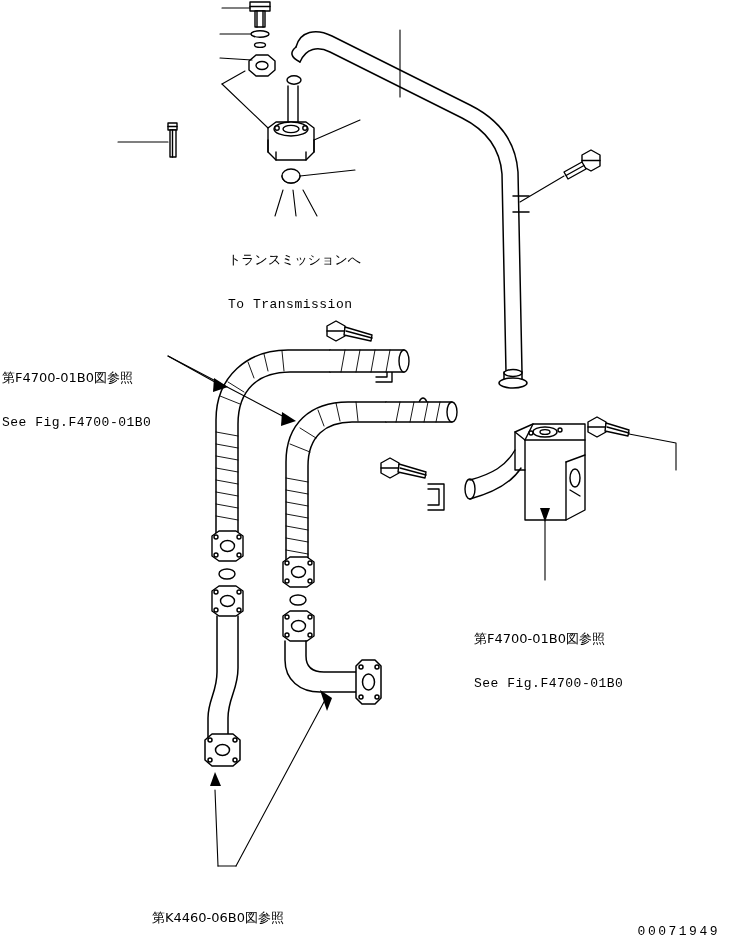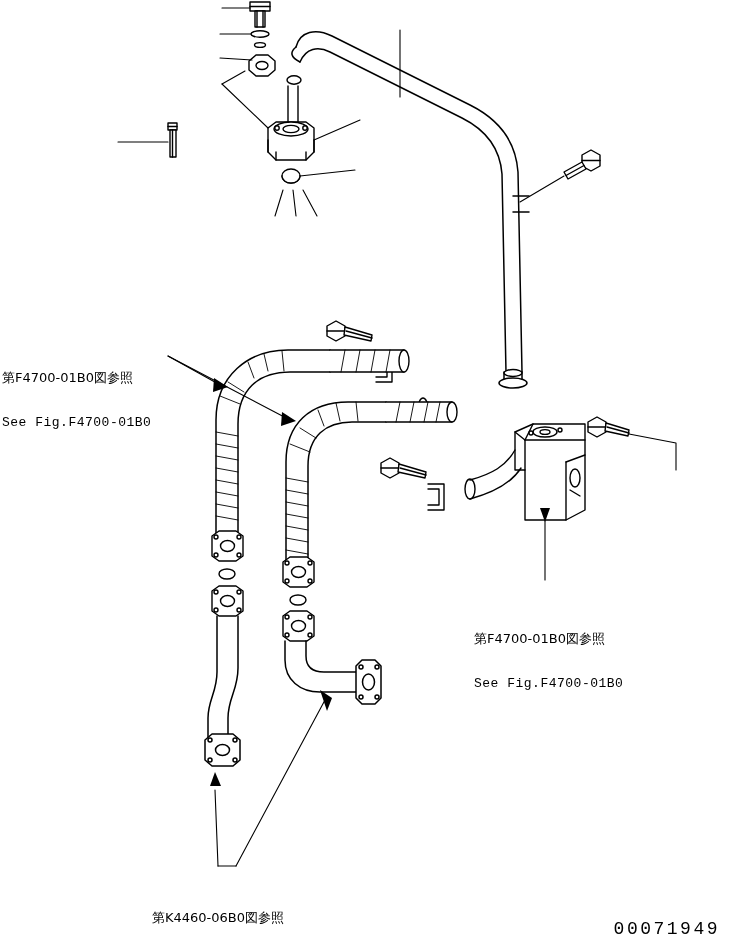--- a/index.html
+++ b/index.html
@@ -40,21 +40,21 @@
     display: block;
     font-family: "Liberation Mono", monospace;
     font-size: 13px;
     letter-spacing: 0.5px;
   }
   #part-number {
     position: absolute;
     right: 10px;
     bottom: 8px;
     font-family: "Liberation Mono", monospace;
-    font-size: 18px;
+    font-size: 13px;
     letter-spacing: 2.5px;
     color: #000000;
   }
 </style>
 </head>
 <body>
 
 <div id="page">
 
   <svg id="diagram-svg" viewBox="0 0 730 947">
@@ -384,20 +384,24 @@
       <g stroke-width="1.1">
         <path d="M168 356 L222 386"></path>
         <path d="M214 378 L228 387 L213 392 Z" fill="#000000" stroke="none"></path>
         <path d="M168 356 L290 420"></path>
         <path d="M282 412 L296 421 L281 426 Z" fill="#000000" stroke="none"></path>
       </g>
 
     </g>
   </svg>
 
+  <div class="label" style="left:228px; top:222px;">
+    <span class="jp">トランスミッションへ</span>
+    <span class="en">To Transmission</span>
+  </div>
 
   <div class="label" style="left:2px; top:340px;">
     <span class="jp">第F4700-01B0図参照</span>
     <span class="en">See Fig.F4700-01B0</span>
   </div>
 
   <div class="label" style="left:474px; top:601px;">
     <span class="jp">第F4700-01B0図参照</span>
     <span class="en">See Fig.F4700-01B0</span>
   </div>

